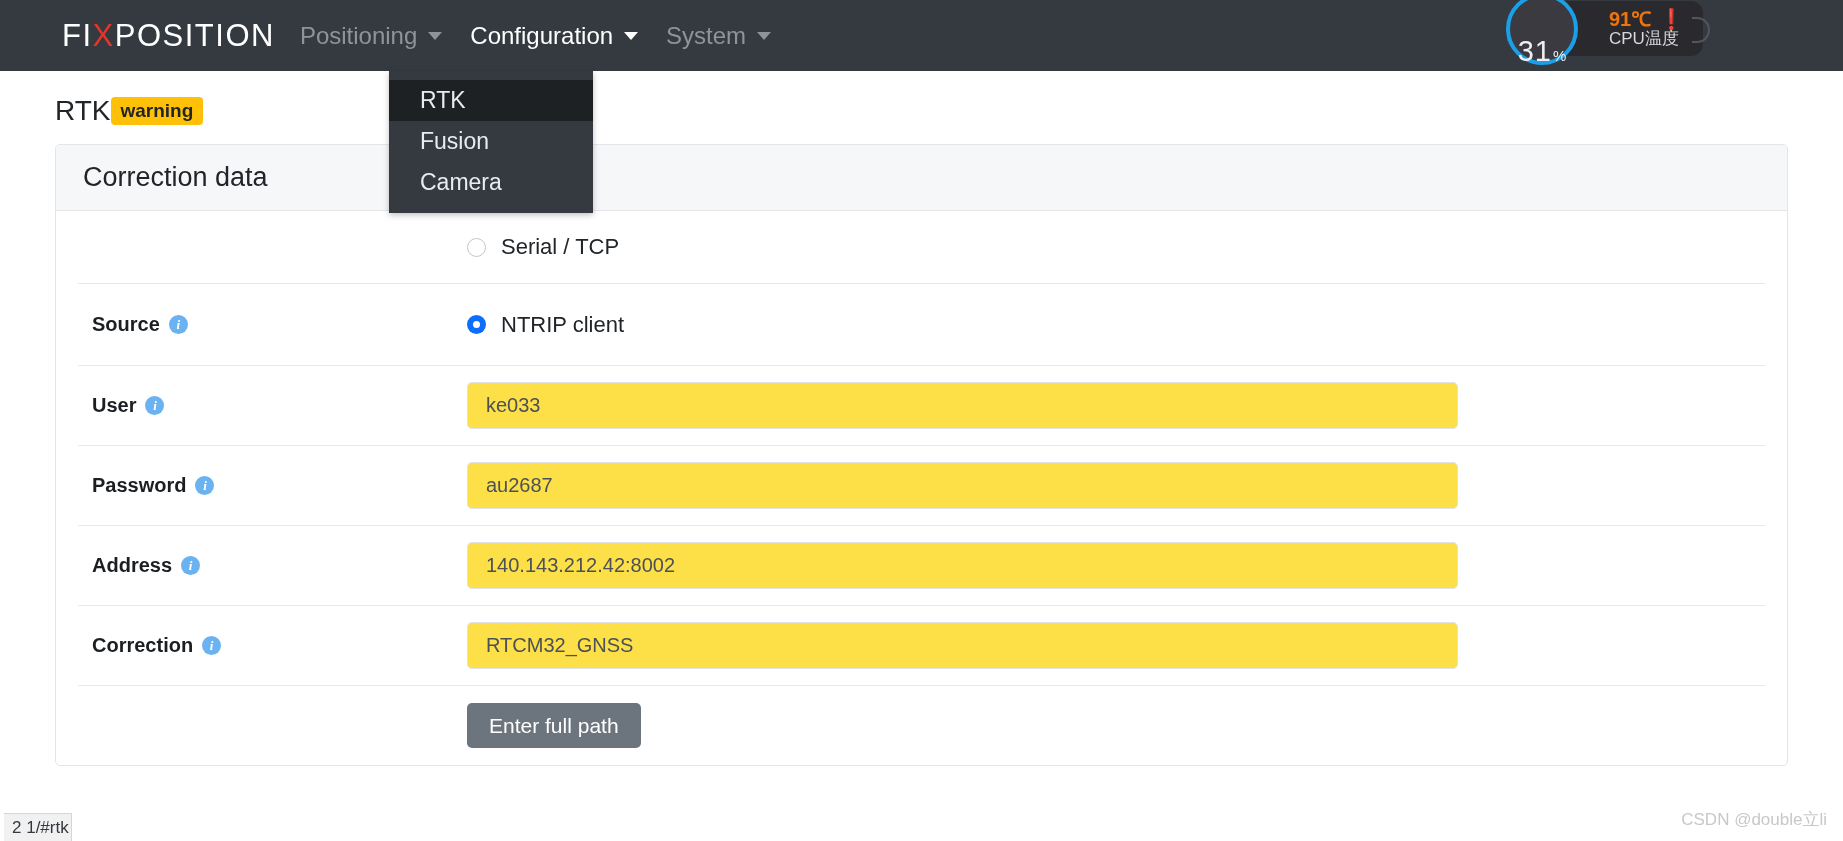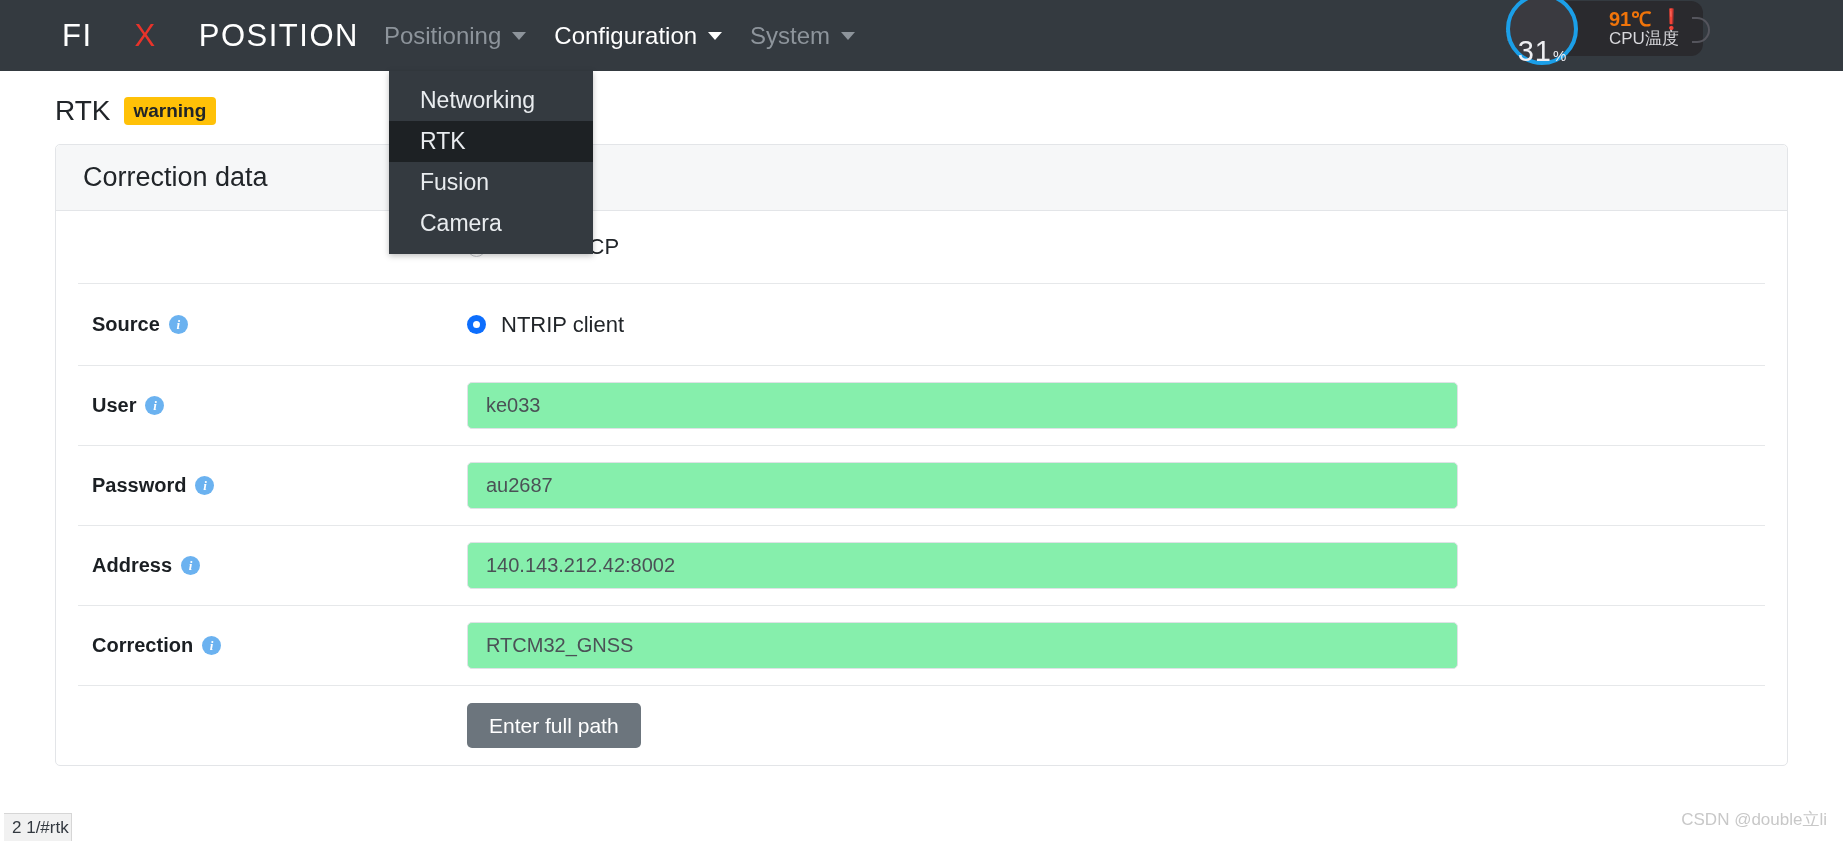--- a/index.html
+++ b/index.html
@@ -21,21 +21,20 @@
     z-index: 40;
   }
   .brand {
     display: flex; align-items: baseline;
     margin-left: 62px;
     font-size: 31px;
     letter-spacing: 1.5px;
     color: #ffffff;
     font-weight: 300;
     white-space: nowrap;
-    gap: 42px;
   }
   .brand .x { color: #e8332a; }
   .nav-items { display: flex; align-items: center; margin-left: 11px; }
   .nav-item {
     display: flex; align-items: center;
     font-size: 24px;
     color: #8d949b;
     padding: 0 14px;
     white-space: nowrap;
     cursor: pointer;
@@ -135,21 +134,20 @@
   .dd-item.active { background: #1d2124; }
 
   
   .content { position: absolute; top: 71px; left: 0; width: 1843px; }
   .page-head {
     display: flex; align-items: center;
     margin: 24px 0 0 55px;
   }
   .page-title { font-size: 28px; color: #212529; font-weight: 400; }
   .badge-warning {
-    margin-left: 13px;
     background: #ffc107;
     color: #212529;
     font-size: 19px;
     font-weight: bold;
     border-radius: 4px;
     padding: 4px 10px 5px 10px;
     line-height: 1;
   }
 
   .card {
@@ -227,21 +225,21 @@
     margin-left: 15px;
     font-size: 22px;
     color: #212529;
     white-space: nowrap;
   }
 
   .text-input {
     width: 991px; height: 47px;
     border: 1px solid #dfe2e6;
     border-radius: 5px;
-    background: #86efac;
+    background: #fde047;
     display: flex; align-items: center;
     padding-left: 18px;
     font-size: 20px;
     color: #4b5156;
     white-space: nowrap;
     overflow: hidden;
   }
 
   .btn-secondary {
     background: #6c757d;
@@ -407,21 +405,20 @@
           <div class="form-field">
             <div class="btn-secondary">Enter full path</div>
           </div>
         </div>
 
       </div>
     </div>
   </div>
 
   <div class="dropdown">
-    <div class="dd-item">Networking</div>
     <div class="dd-item active">RTK</div>
     <div class="dd-item">Fusion</div>
     <div class="dd-item">Camera</div>
   </div>
 
   <div class="status-bar">2 1/#rtk</div>
 
   <div class="watermark">CSDN @double立li</div>
 
 </div>

